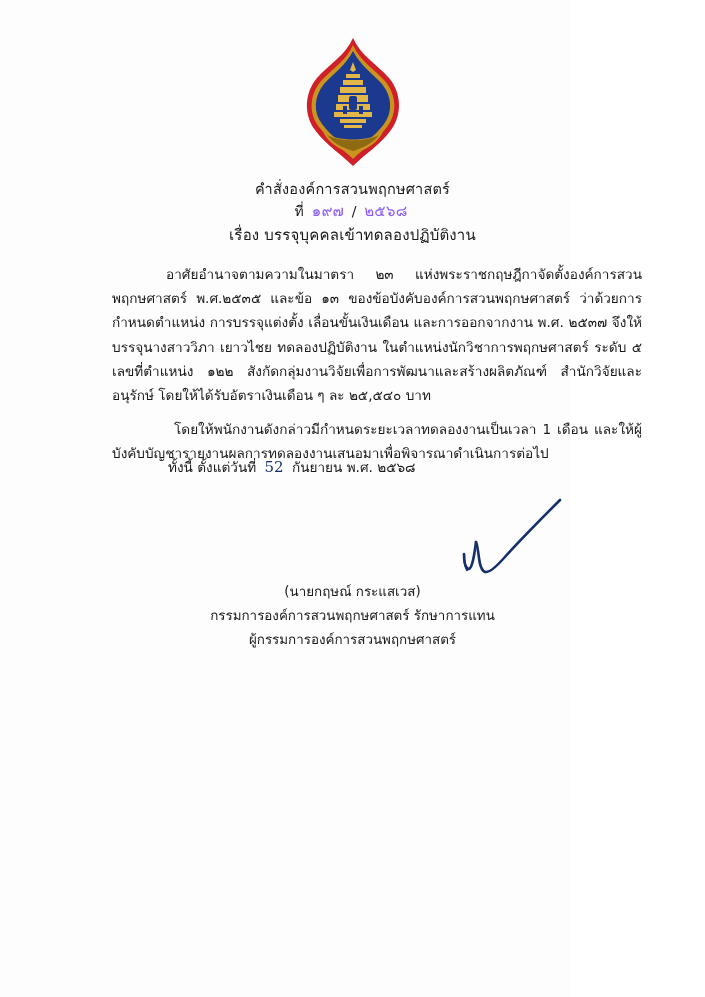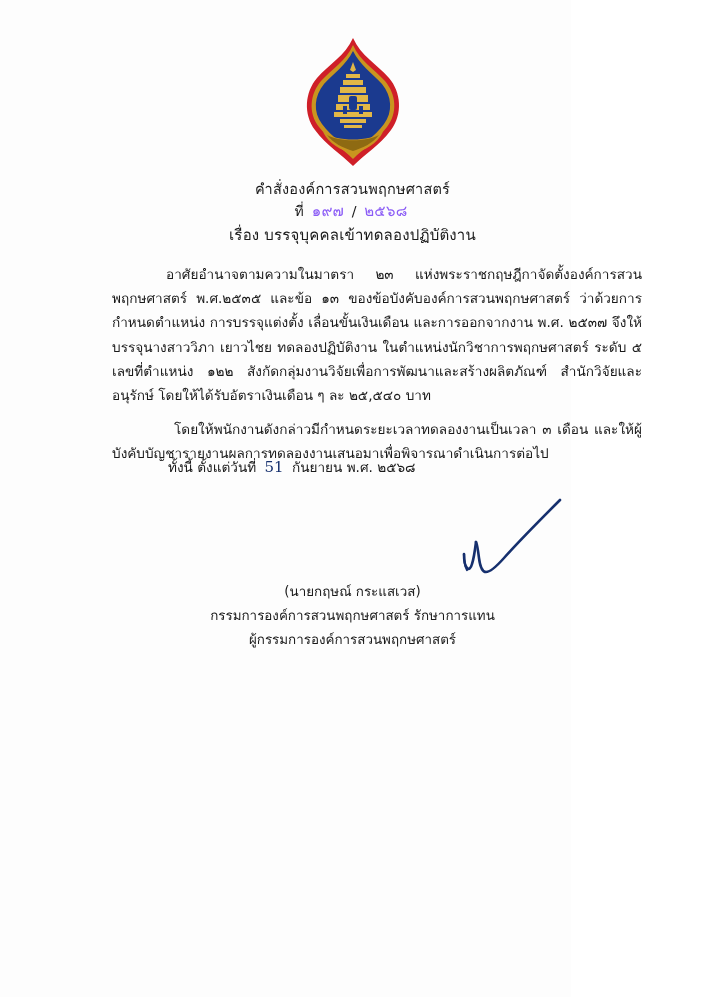--- a/index.html
+++ b/index.html
@@ -171,26 +171,26 @@
       <span>ที่</span>
       <span class="hand-num">๑๙๗</span>
       <span>/</span>
       <span class="hand-num">๒๕๖๘</span>
     </div>
     <div class="line subject">เรื่อง  บรรจุบุคคลเข้าทดลองปฏิบัติงาน</div>
   </div>
 
   <div class="body-text">
     <p class="para indent">อาศัยอำนาจตามความในมาตรา ๒๓ แห่งพระราชกฤษฎีกาจัดตั้งองค์การสวนพฤกษศาสตร์ พ.ศ.๒๕๓๕ และข้อ ๑๓ ของข้อบังคับองค์การสวนพฤกษศาสตร์ ว่าด้วยการกำหนดตำแหน่ง การบรรจุแต่งตั้ง เลื่อนขั้นเงินเดือน และการออกจากงาน พ.ศ. ๒๕๓๗ จึงให้บรรจุนางสาววิภา   เยาวไชย ทดลองปฏิบัติงาน ในตำแหน่งนักวิชาการพฤกษศาสตร์ ระดับ ๕ เลขที่ตำแหน่ง ๑๒๒ สังกัดกลุ่มงานวิจัยเพื่อการพัฒนาและสร้างผลิตภัณฑ์ สำนักวิจัยและอนุรักษ์ โดยให้ได้รับอัตราเงินเดือน ๆ ละ ๒๕,๕๔๐ บาท</p>
-    <p class="para indent2">โดยให้พนักงานดังกล่าวมีกำหนดระยะเวลาทดลองงานเป็นเวลา ๓ เดือน และให้ผู้บังคับบัญชารายงานผลการทดลองงานเสนอมาเพื่อพิจารณาดำเนินการต่อไป</p>
+    <p class="para indent2">โดยให้พนักงานดังกล่าวมีกำหนดระยะเวลาทดลองงานเป็นเวลา 1 เดือน และให้ผู้บังคับบัญชารายงานผลการทดลองงานเสนอมาเพื่อพิจารณาดำเนินการต่อไป</p>
   </div>
 
   <div class="date-line l1">
     <span>ทั้งนี้ ตั้งแต่วันที่</span>
-    <span class="hand-ink">51</span>
+    <span class="hand-ink">52</span>
     <span>กันยายน</span>
     <span>พ.ศ.</span>
     <span>๒๕๖๘</span>
   </div>
 
 
   <div class="signature">
     <svg width="200" height="90" viewBox="0 0 200 90" xmlns="http://www.w3.org/2000/svg">
       <path d="M168 4 C150 22 128 44 112 62 C104 71 98 76 94 76 C90 76 88 70 87 62 C86 54 85 48 84 46" fill="none" stroke="#16306e" stroke-width="2.6" stroke-linecap="round"></path>
       <path d="M84 46 C83 54 82 62 80 68 C79 72 77 74 75 72 C73 70 72 64 72 58" fill="none" stroke="#16306e" stroke-width="2.6" stroke-linecap="round"></path>

